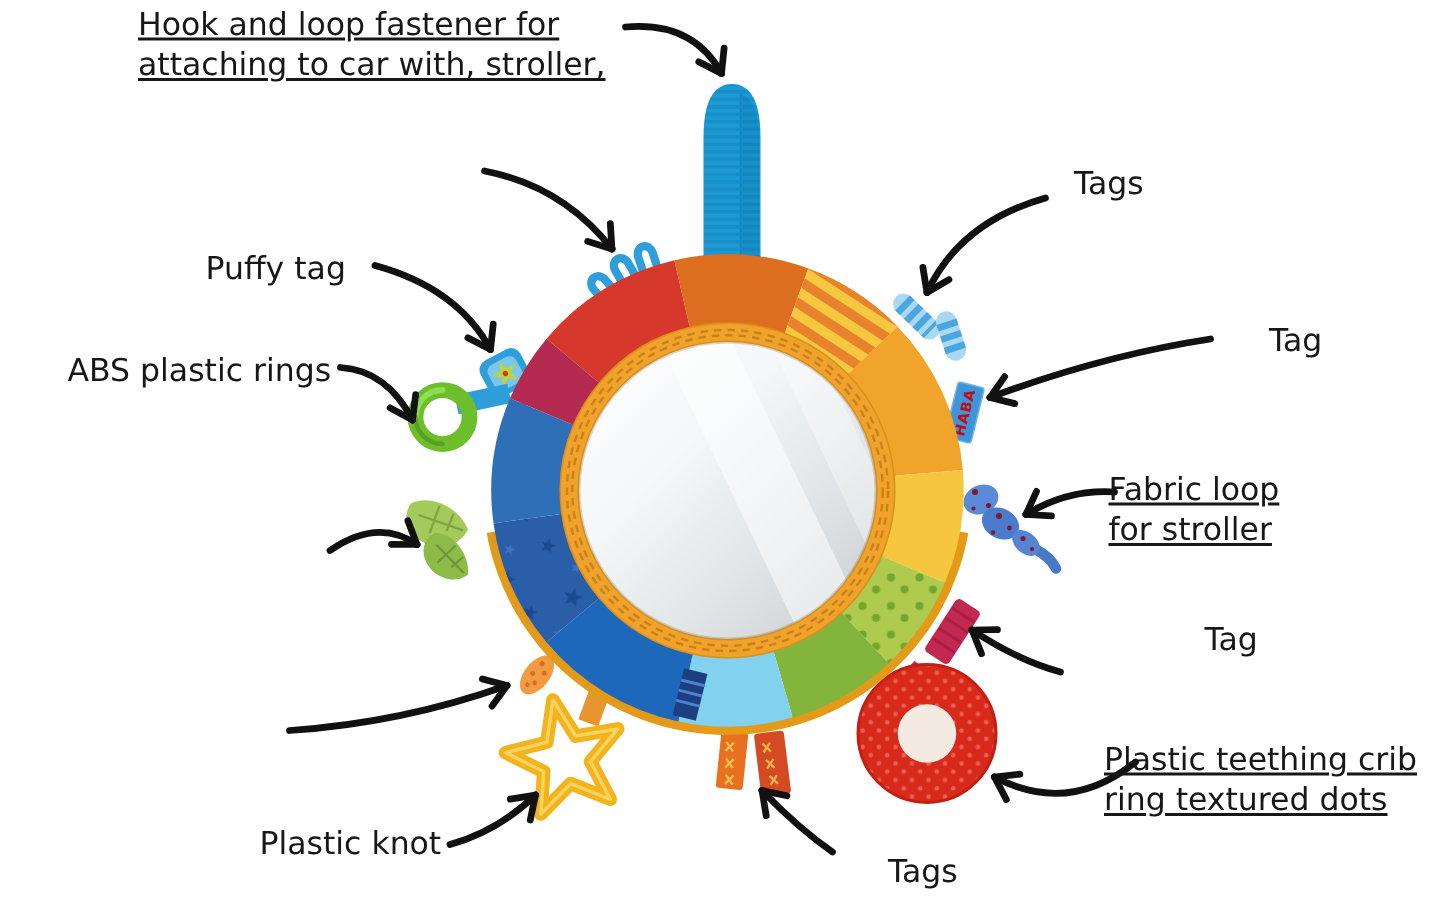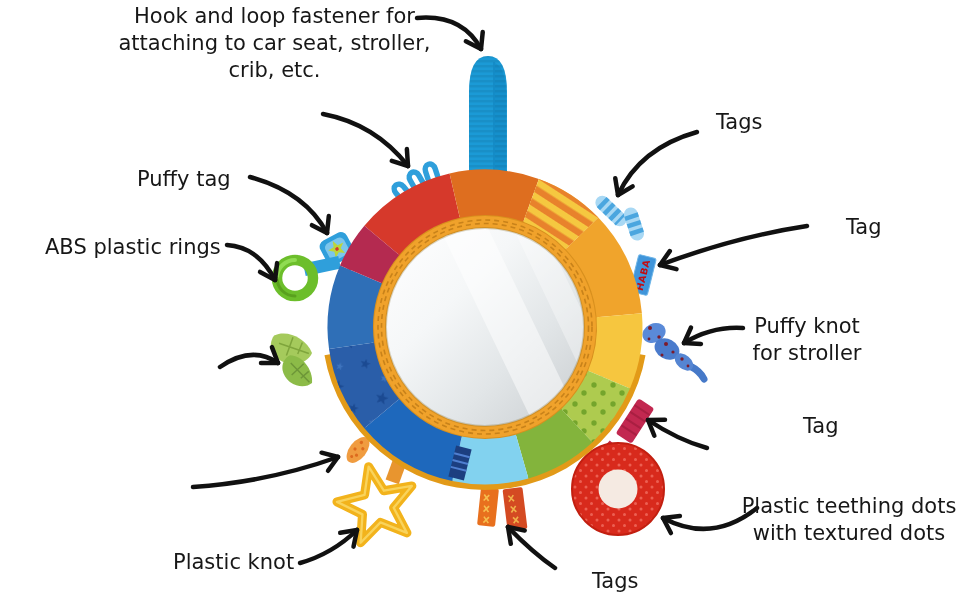--- a/index.html
+++ b/index.html
@@ -1,20 +1,20 @@
 <!DOCTYPE html>
 <html><head>
 <meta charset="utf-8">
 <style>
   html,body{margin:0;padding:0;background:#ffffff;}
   .scene{position:relative;width:970px;height:600px;background:#ffffff;overflow:hidden;
          font-family:"DejaVu Sans",sans-serif;}
   .scene svg{position:absolute;left:0;top:0;}
   .lbl{position:absolute;font-size:21px;line-height:27px;color:#171717;white-space:nowrap;}
-  .lbl.center{text-align:center;white-space:normal;}
+  .lbl.center{text-align:left;white-space:normal;text-decoration:underline;}
   .lbl .ln{display:block;}
   svg text{font-family:"DejaVu Sans",sans-serif;}
 </style>
 </head>
 <body>
 
 <div class="scene">
 
 <svg width="970" height="600" viewBox="0 0 970 600">
   <defs>
@@ -253,42 +253,41 @@
         <path d="M660,265 L676.5018103201983,269.085370993704"></path>
         <path d="M660,265 L669.787284379236,251.1000336518406"></path>
         <path d="M697,132 Q640,148 618,195"></path>
         <path d="M618,195 L632.6418286419912,186.36189522993809"></path>
         <path d="M618,195 L615.2545288737665,178.2231591682159"></path>
       </g>
 </svg>
 
 <div class="lbl center" style="left:92px;top:3px;width:365px">
   <span class="ln">Hook and loop fastener for</span>
-  <span class="ln">attaching to car seat, stroller,</span>
-  <span class="ln">crib, etc.</span>
+  <span class="ln">attaching to car with, stroller,</span>
 </div>
 
 <div class="lbl" style="left:45px;top:234px">ABS plastic rings</div>
 
 <div class="lbl" style="left:137px;top:166px">Puffy tag</div>
 
 
 <div class="lbl" style="left:173px;top:549px">Plastic knot</div>
 
 <div class="lbl" style="left:592px;top:568px">Tags</div>
 
 <div class="lbl center" style="left:736px;top:493px;width:226px">
-  <span class="ln">Plastic teething dots</span>
-  <span class="ln">with textured dots</span>
+  <span class="ln">Plastic teething crib</span>
+  <span class="ln">ring textured dots</span>
 </div>
 
 <div class="lbl" style="left:803px;top:413px">Tag</div>
 
 <div class="lbl center" style="left:739px;top:313px;width:136px">
-  <span class="ln">Puffy knot</span>
+  <span class="ln">Fabric loop</span>
   <span class="ln">for stroller</span>
 </div>
 
 <div class="lbl" style="left:846px;top:214px">Tag</div>
 
 <div class="lbl" style="left:716px;top:109px">Tags</div>
 
 </div>
 
 </body></html>

